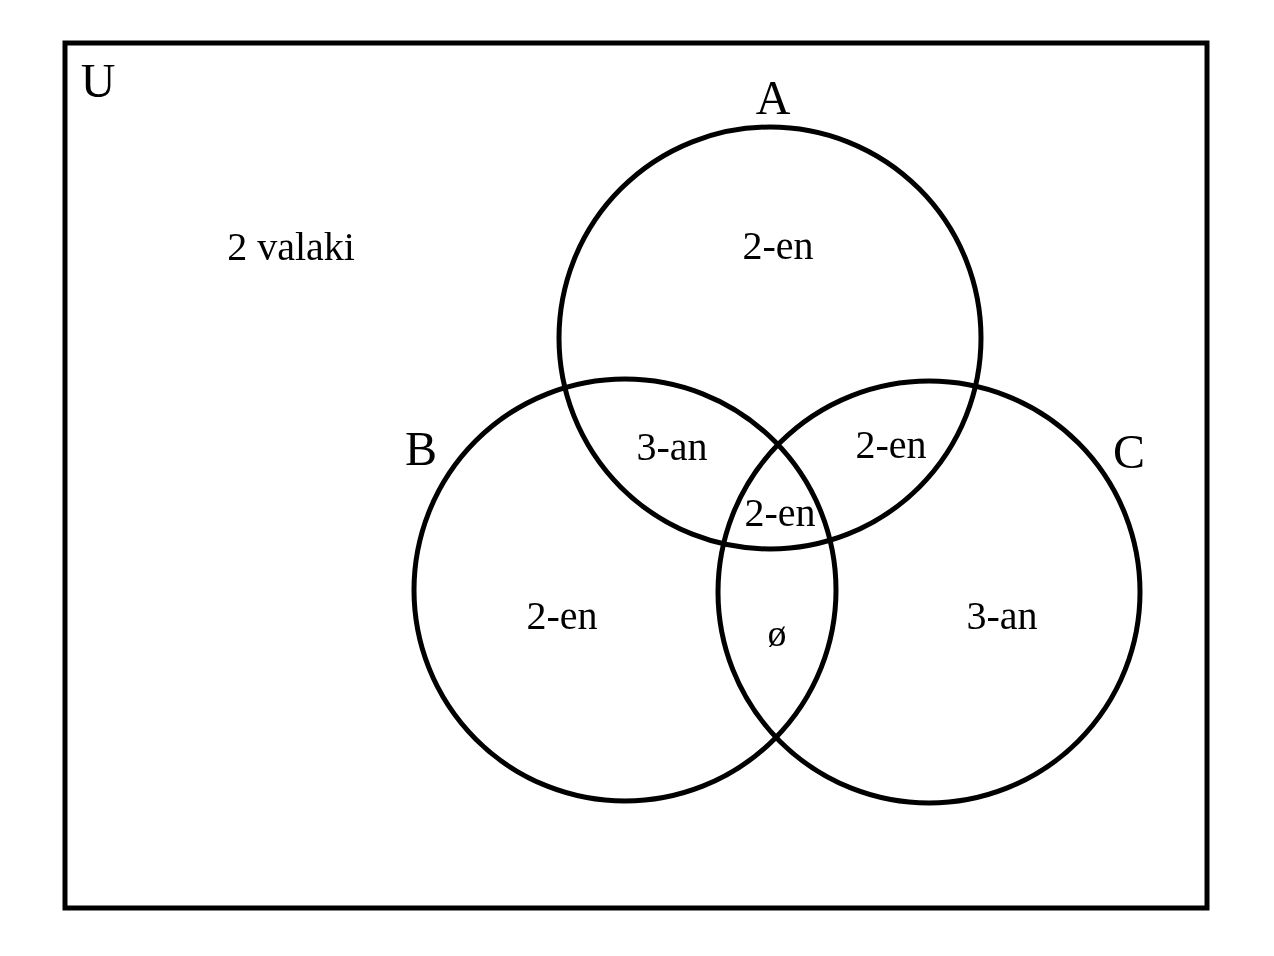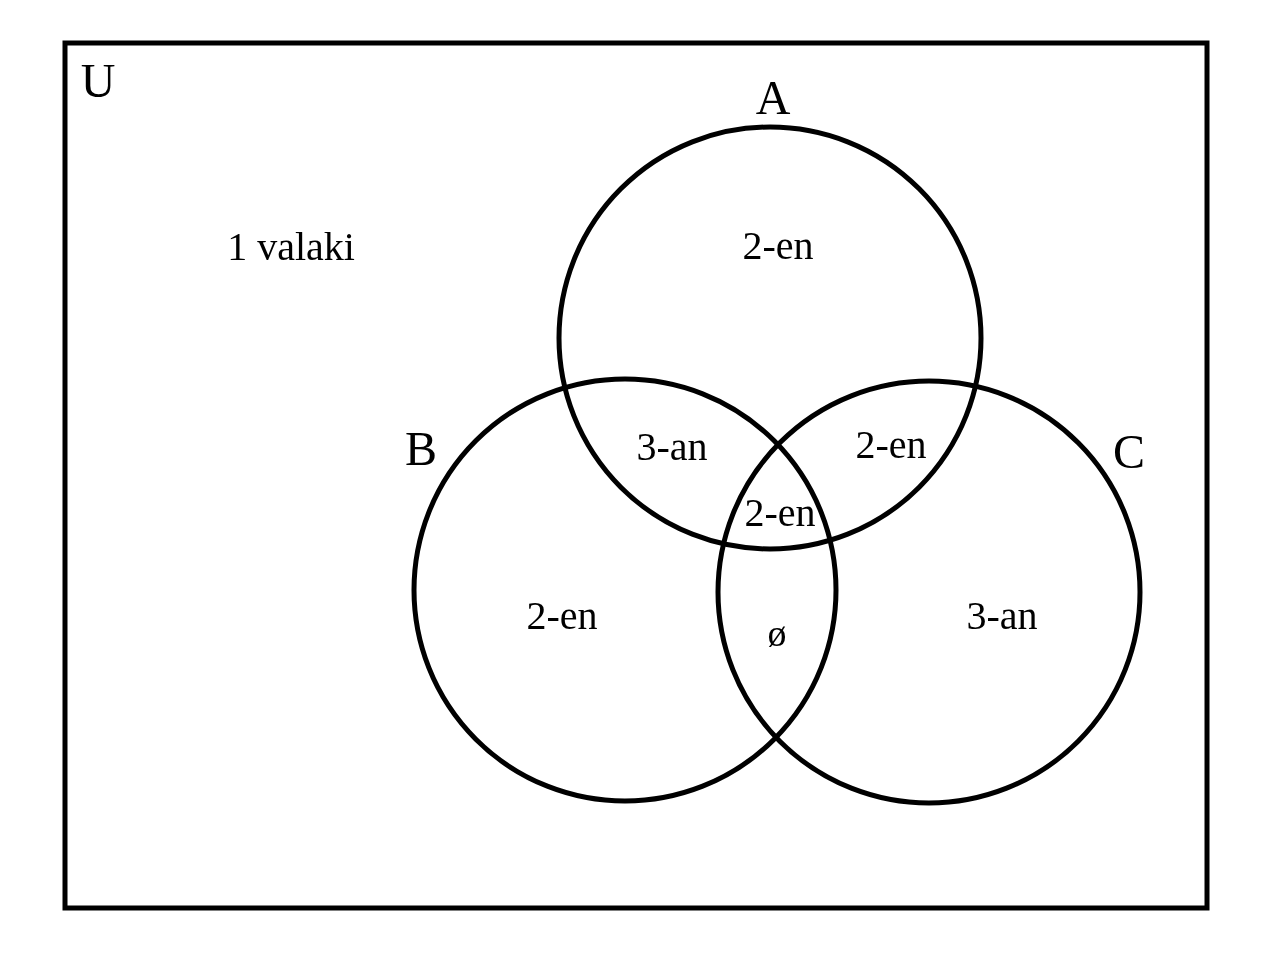--- a/index.html
+++ b/index.html
@@ -51,21 +51,21 @@
   </svg>
 
   <div class="label set-label" style="left:98px; top:81px;">U</div>
 
   <div class="label set-label" style="left:773px; top:98px;">A</div>
 
   <div class="label set-label" style="left:421px; top:449px;">B</div>
 
   <div class="label set-label" style="left:1129px; top:452px;">C</div>
 
-  <div class="label region-label" style="left:291px; top:247px;">1 valaki</div>
+  <div class="label region-label" style="left:291px; top:247px;">2 valaki</div>
 
   <div class="label region-label" style="left:778px; top:246px;">2-en</div>
 
   <div class="label region-label" style="left:672px; top:447px;">3-an</div>
 
   <div class="label region-label" style="left:891px; top:445px;">2-en</div>
 
   <div class="label region-label" style="left:780px; top:513px;">2-en</div>
 
   <div class="label region-label" style="left:562px; top:616px;">2-en</div>

